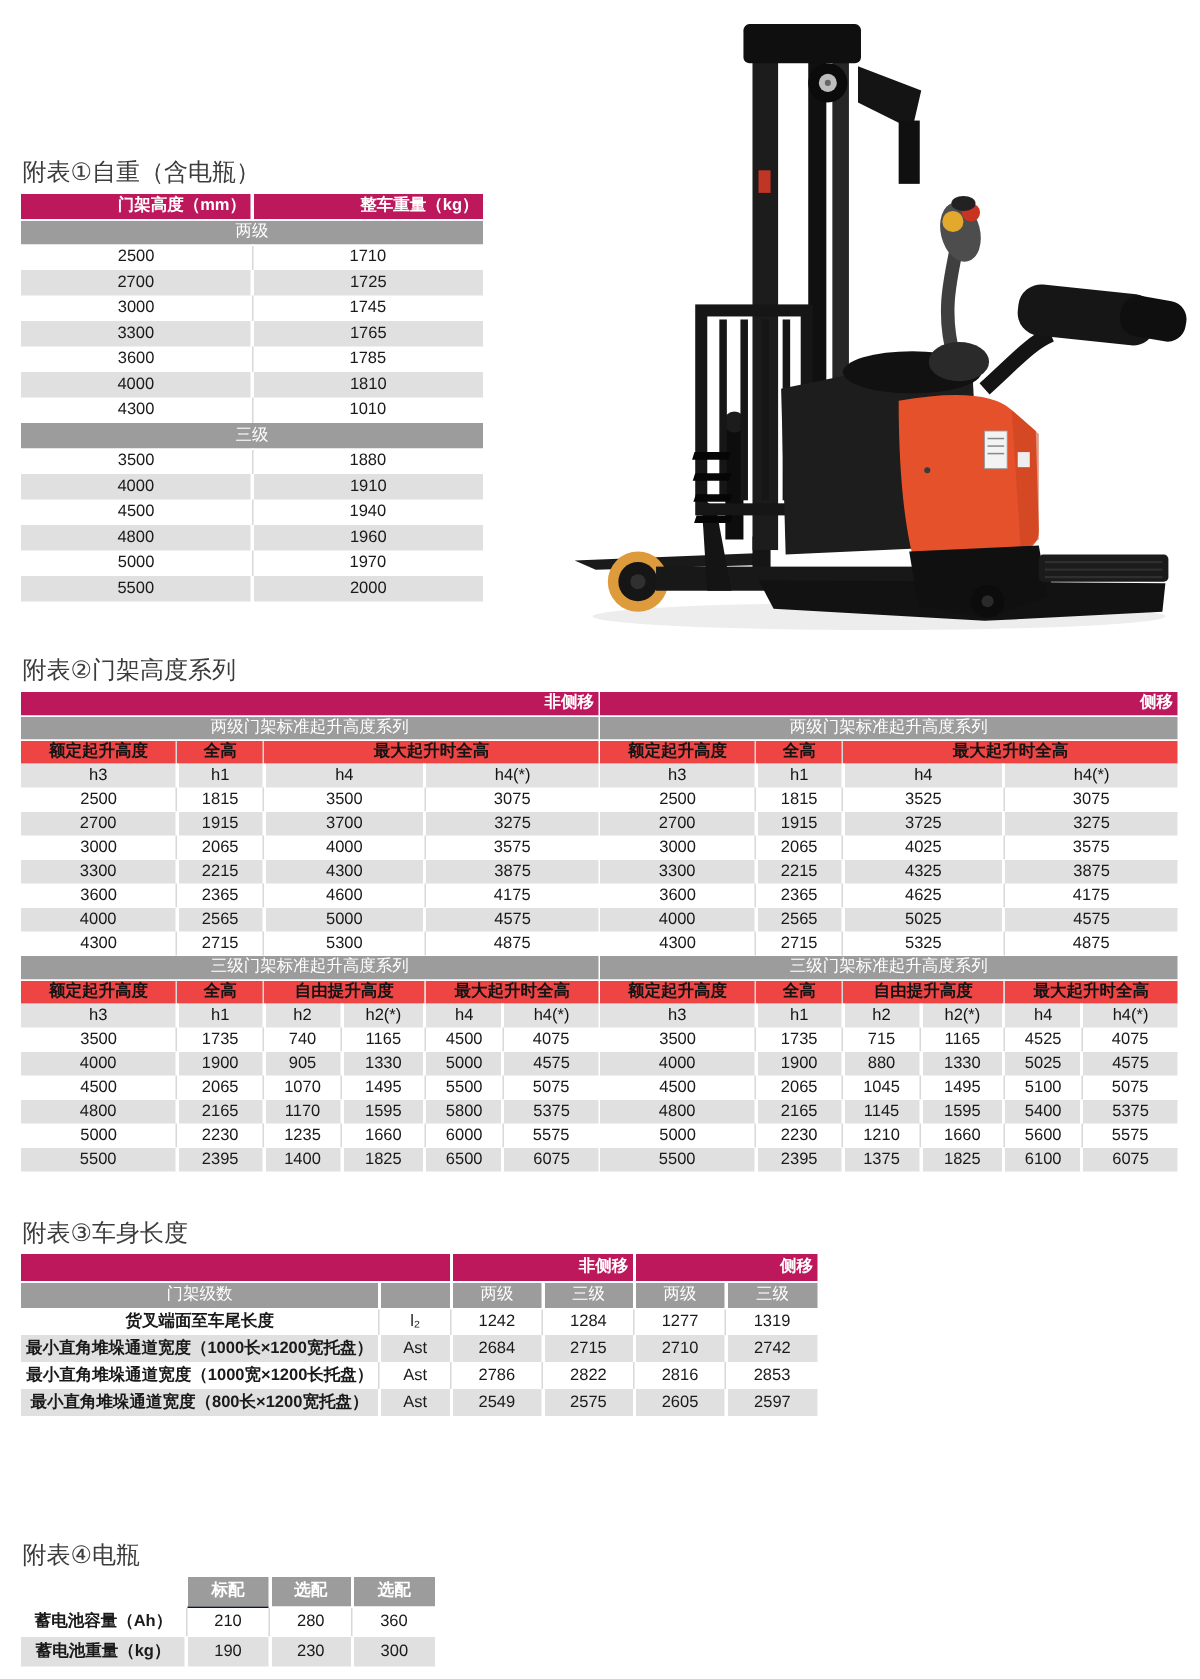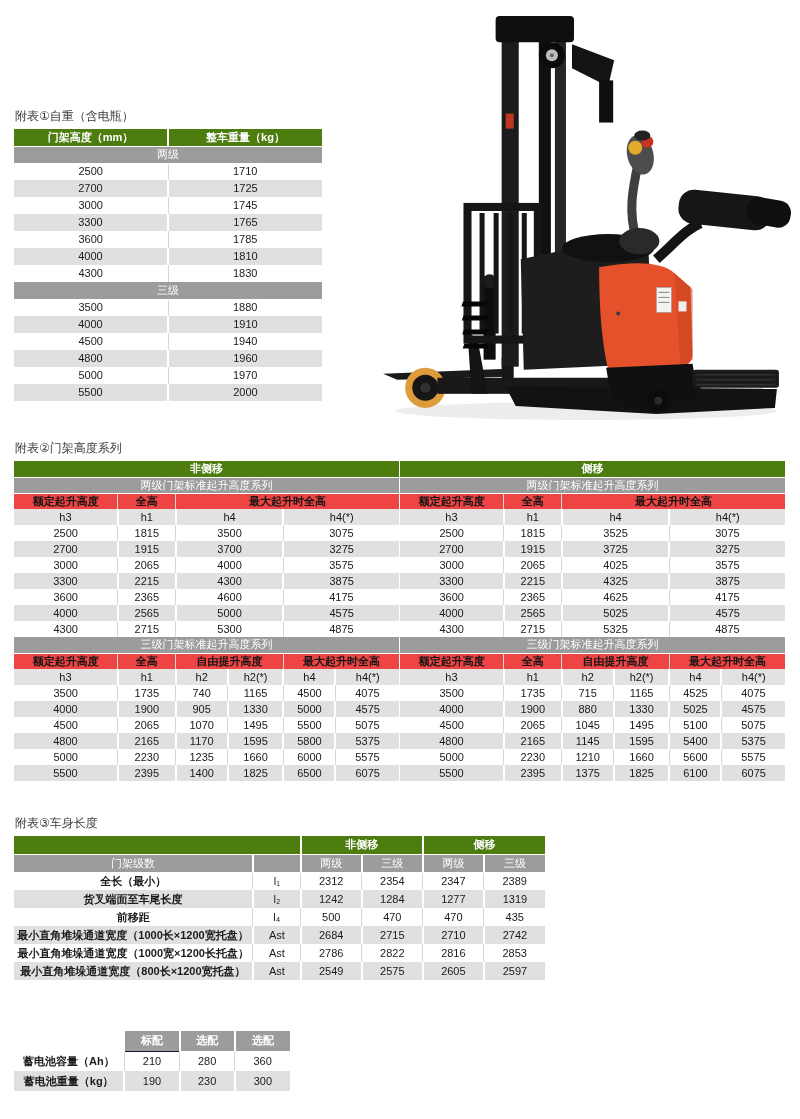--- a/index.html
+++ b/index.html
@@ -1,24 +1,24 @@
 <!DOCTYPE html>
 <html><head>
 <meta charset="utf-8">
 <style>
   html,body{margin:0;padding:0;background:#fff;}
   .page{position:relative;width:800px;height:1119px;background:#fff;overflow:hidden;
         font-family:"Liberation Sans","DejaVu Sans",sans-serif;color:#1a1a1a;}
   .sec{position:absolute;}
-  .tbl-title{font-size:12px;color:#3c3c3c;margin:0 0 6px 1px;line-height:14px;}
+  .tbl-title{font-size:16px;color:#3c3c3c;margin:0 0 6px 1px;line-height:14px;}
   table.tbl{border-collapse:collapse;table-layout:fixed;width:100%;}
   .tbl th,.tbl td{padding:0 3px;text-align:center;font-size:11px;line-height:1;
                   border-right:2px solid #fff;overflow:hidden;white-space:nowrap;}
   .tbl tr>*:last-child{border-right:none;}
-  .hd-dark th{background:#4d7c0f;color:#fff;font-weight:bold;border-bottom:1px solid #fff;}
+  .hd-dark th{background:#be185d;color:#fff;font-weight:bold;border-bottom:1px solid #fff;text-align:right;}
   .hd-mid th{background:#9c9c9c;color:#fff;font-weight:normal;border-bottom:1px solid #fff;}
   .hd-white th{background:#ef4444;color:#141414;font-weight:bold;border-right:1px solid #d8d8d8;}
   .hd-white th:last-child{border-right:none;}
   .hd-sub th{background:#e2e2e2;color:#141414;font-weight:normal;}
   tbody.data tr:nth-child(odd) td{background:#fff;border-right:1px solid #d8d8d8;}
   tbody.data tr:nth-child(odd) td:last-child{border-right:none;}
   tbody.data tr:nth-child(even) td{background:#e0e0e0;}
   td.nm{font-weight:bold;}
   
   #t1 tr{height:17px;}
@@ -82,21 +82,21 @@
     <td>1785</td>
   </tr>
 
   <tr>
     <td>4000</td>
     <td>1810</td>
   </tr>
 
   <tr>
     <td>4300</td>
-    <td>1830</td>
+    <td>1010</td>
   </tr>
 </tbody>
       <tbody>
         <tr class="hd-mid">
           <th colspan="2">三级</th>
         </tr>
       </tbody>
       <tbody class="data">
   <tr>
     <td>3500</td>
@@ -559,46 +559,30 @@
         <tr class="hd-mid">
           <th>门架级数</th>
           <th></th>
           <th>两级</th>
           <th>三级</th>
           <th>两级</th>
           <th>三级</th>
         </tr>
       </tbody>
       <tbody class="data">
-  <tr>
-    <td class="nm">全长（最小）</td>
-    <td>l₁</td>
-    <td>2312</td>
-    <td>2354</td>
-    <td>2347</td>
-    <td>2389</td>
-  </tr>
 
   <tr>
     <td class="nm">货叉端面至车尾长度</td>
     <td>l₂</td>
     <td>1242</td>
     <td>1284</td>
     <td>1277</td>
     <td>1319</td>
   </tr>
 
-  <tr>
-    <td class="nm">前移距</td>
-    <td>l₄</td>
-    <td>500</td>
-    <td>470</td>
-    <td>470</td>
-    <td>435</td>
-  </tr>
 
   <tr>
     <td class="nm">最小直角堆垛通道宽度（1000长×1200宽托盘）</td>
     <td>Ast</td>
     <td>2684</td>
     <td>2715</td>
     <td>2710</td>
     <td>2742</td>
   </tr>
 
@@ -618,20 +602,21 @@
     <td>2549</td>
     <td>2575</td>
     <td>2605</td>
     <td>2597</td>
   </tr>
 </tbody>
     </table>
   </div>
 
   <div class="sec" id="t4">
+    <div class="tbl-title">附表④电瓶</div>
     <table class="tbl">
       <colgroup>
         <col style="width:40%">
           <col style="width:20%">
           <col style="width:20%">
           <col style="width:20%">
       </colgroup>
       <tbody>
         <tr>
           <th style="background:#fff"></th>

